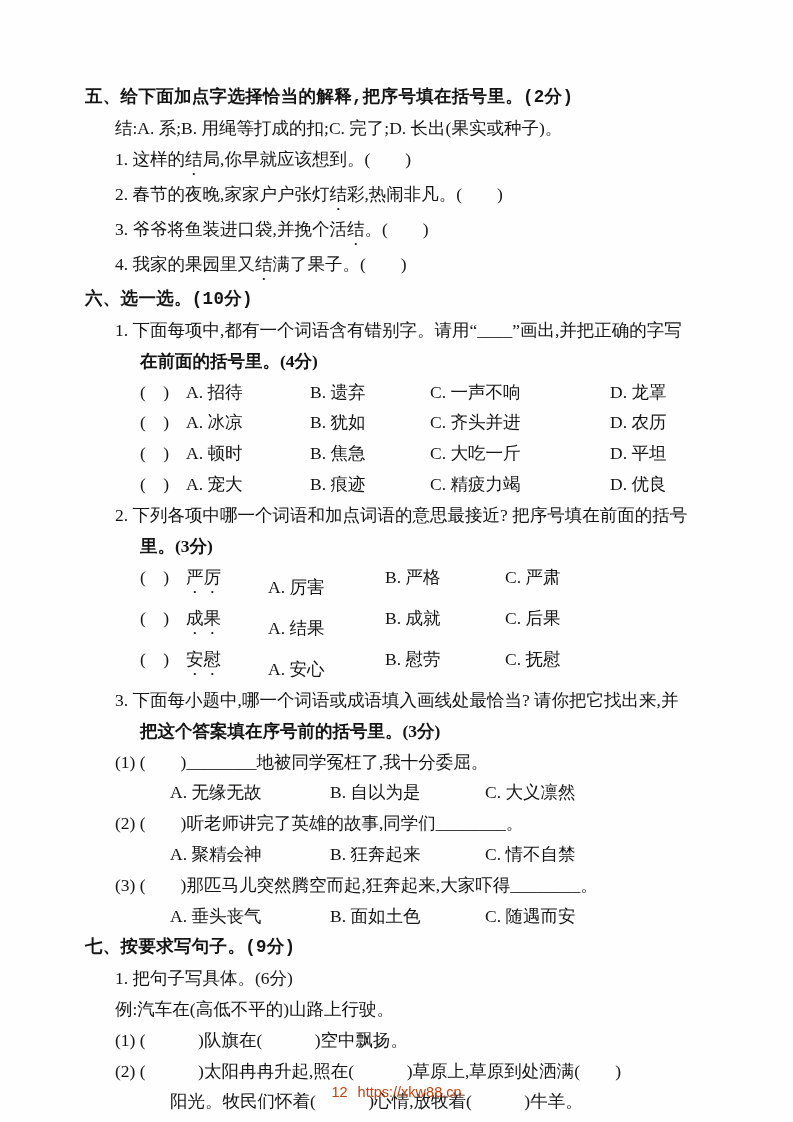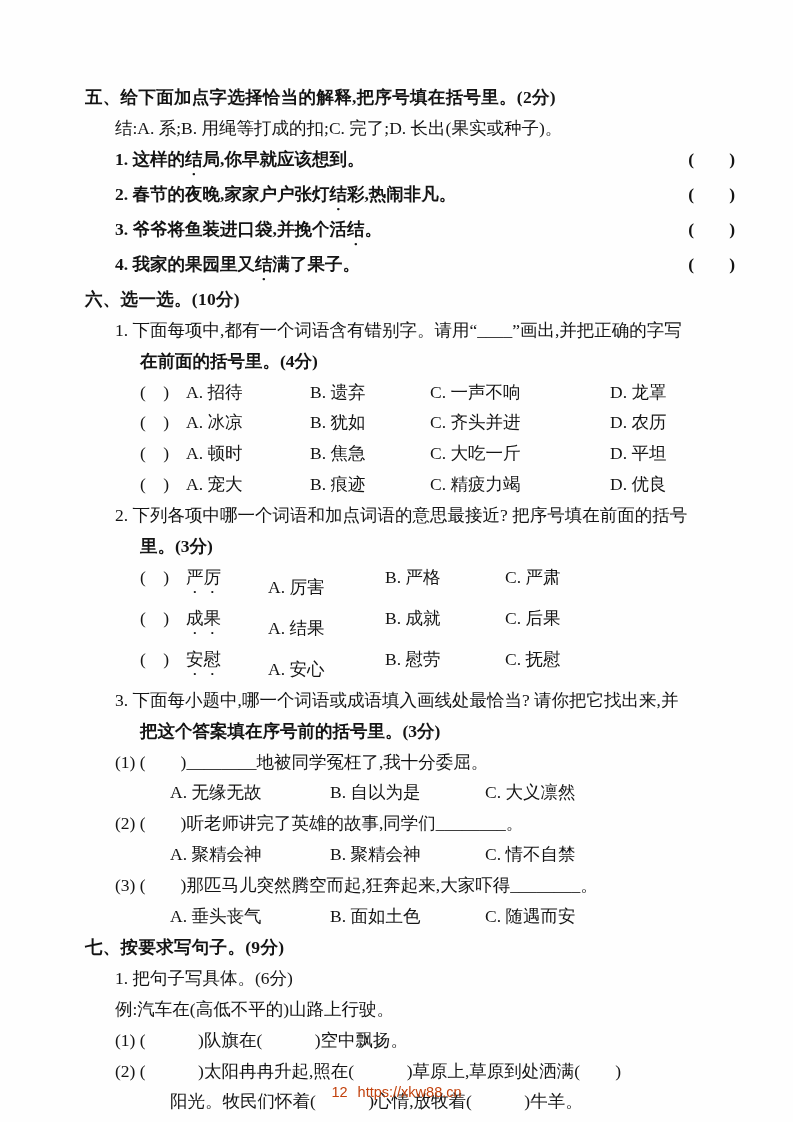--- a/index.html
+++ b/index.html
@@ -2,30 +2,30 @@
 <html><head>
 <meta charset="utf-8">
 <style>
   html,body{margin:0;padding:0;}
   body{
     width:793px;height:1122px;background:#fefefe;position:relative;overflow:hidden;
     font-family:"Liberation Serif","DejaVu Serif",serif;color:#141414;
   }
   .content{position:absolute;top:82px;left:85px;right:58px;}
   .ln{line-height:30.9px;font-size:17.5px;white-space:nowrap;}
-  .bold{font-weight:700;font-family:Liberation Serif, serif;letter-spacing:0.3px;}
+  .bold{font-weight:700;font-family:Liberation Mono, monospace;letter-spacing:0.3px;}
   .indent1{padding-left:30px;}
   .indent2{padding-left:55px;font-weight:bold;}
   .indent3{padding-left:85px;}
   .dot-under{
     -webkit-text-emphasis:filled dot;-webkit-text-emphasis-position:under;
     text-emphasis:filled dot;text-emphasis-position:under right;
   }
   
-  .row5{display:flex;justify-content:space-between;padding-left:30px;font-weight:bold;}
+  .row5{display:flex;justify-content:flex-start;padding-left:30px;}
   .row5 .ansbr{flex:none;}
   
   .q1row{display:flex;padding-left:55px;}
   .q1row .br{width:46px;flex:none;}
   .q1row .colA{width:124px;flex:none;}
   .q1row .colB{width:120px;flex:none;}
   .q1row .colC{width:180px;flex:none;}
   .q1row .colD{flex:1;}
   
   .q2row{display:flex;padding-left:55px;}
@@ -137,21 +137,21 @@
 
     <div class="ln indent1">(1) (　　)________地被同学冤枉了,我十分委屈。</div>
     <div class="ln q3opts">
       <span class="oA">A. 无缘无故</span>
       <span class="oB">B. 自以为是</span>
       <span class="oC">C. 大义凛然</span>
     </div>
     <div class="ln indent1">(2) (　　)听老师讲完了英雄的故事,同学们________。</div>
     <div class="ln q3opts">
       <span class="oA">A. 聚精会神</span>
-      <span class="oB">B. 聚精会神</span>
+      <span class="oB">B. 狂奔起来</span>
       <span class="oC">C. 情不自禁</span>
     </div>
     <div class="ln indent1">(3) (　　)那匹马儿突然腾空而起,狂奔起来,大家吓得________。</div>
     <div class="ln q3opts">
       <span class="oA">A. 垂头丧气</span>
       <span class="oB">B. 面如土色</span>
       <span class="oC">C. 随遇而安</span>
     </div>
   </section>
 

